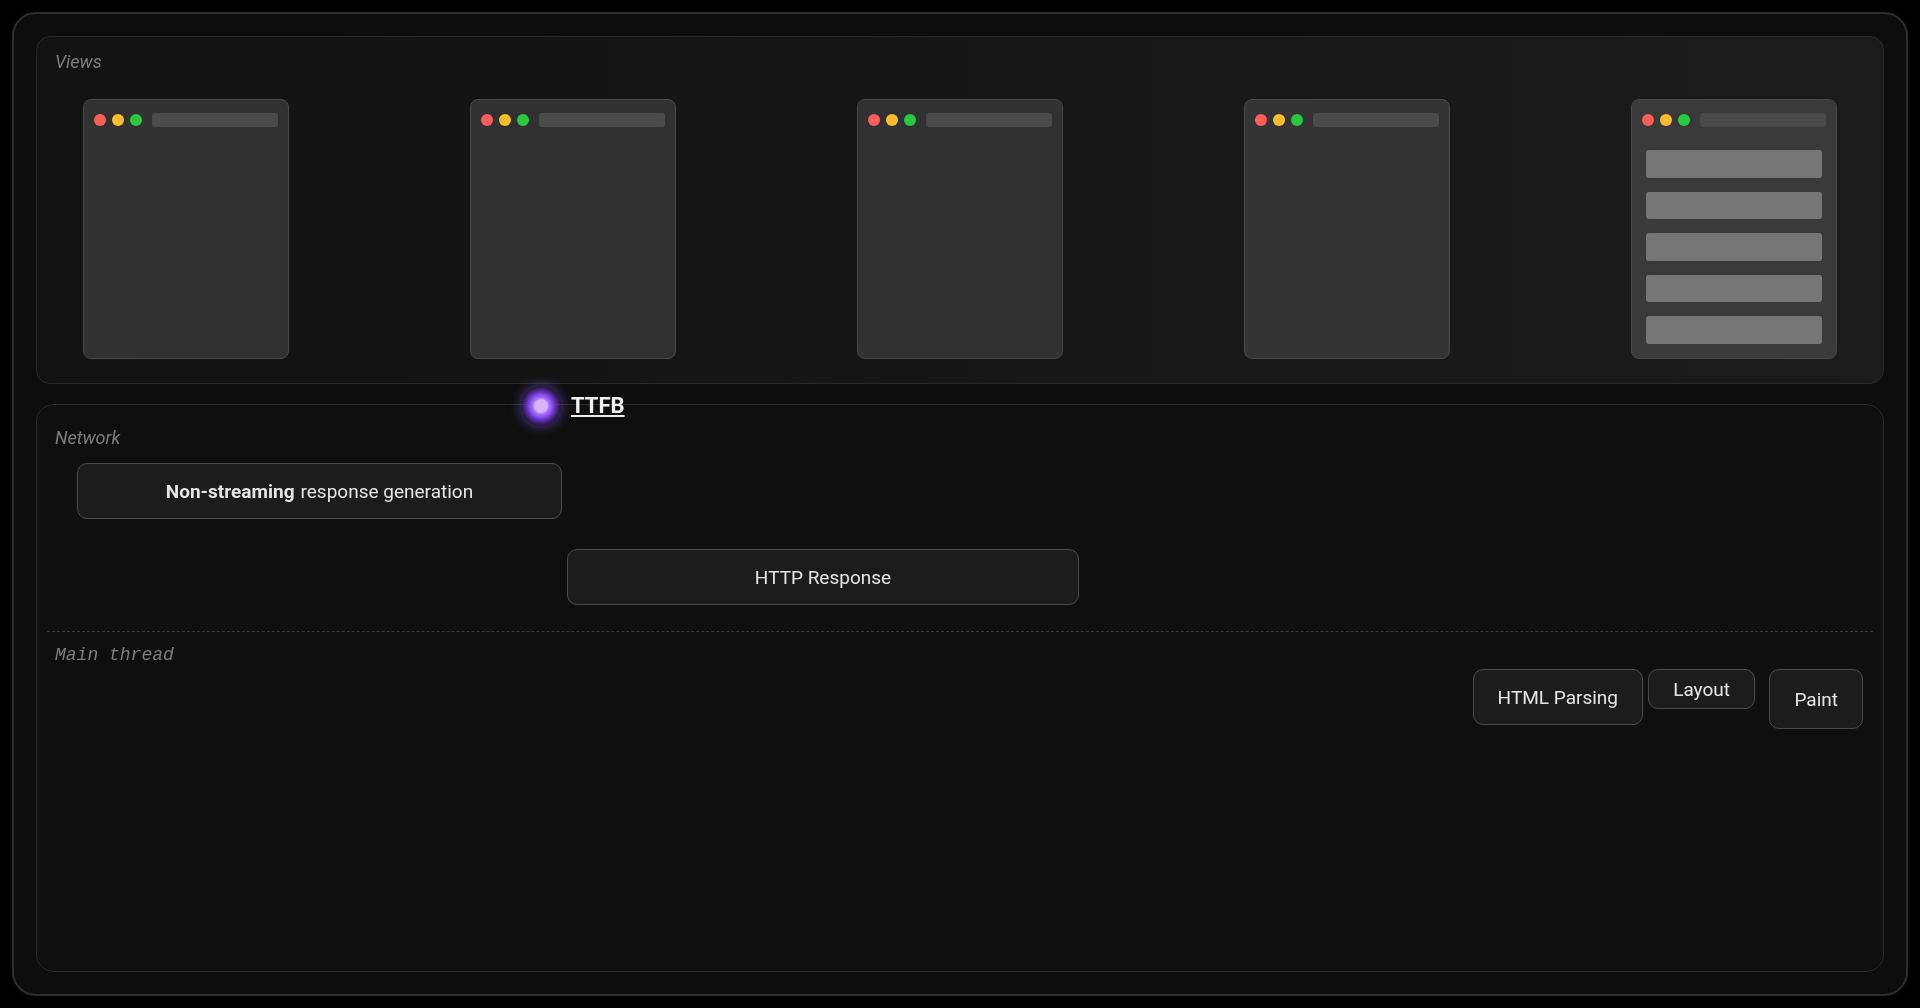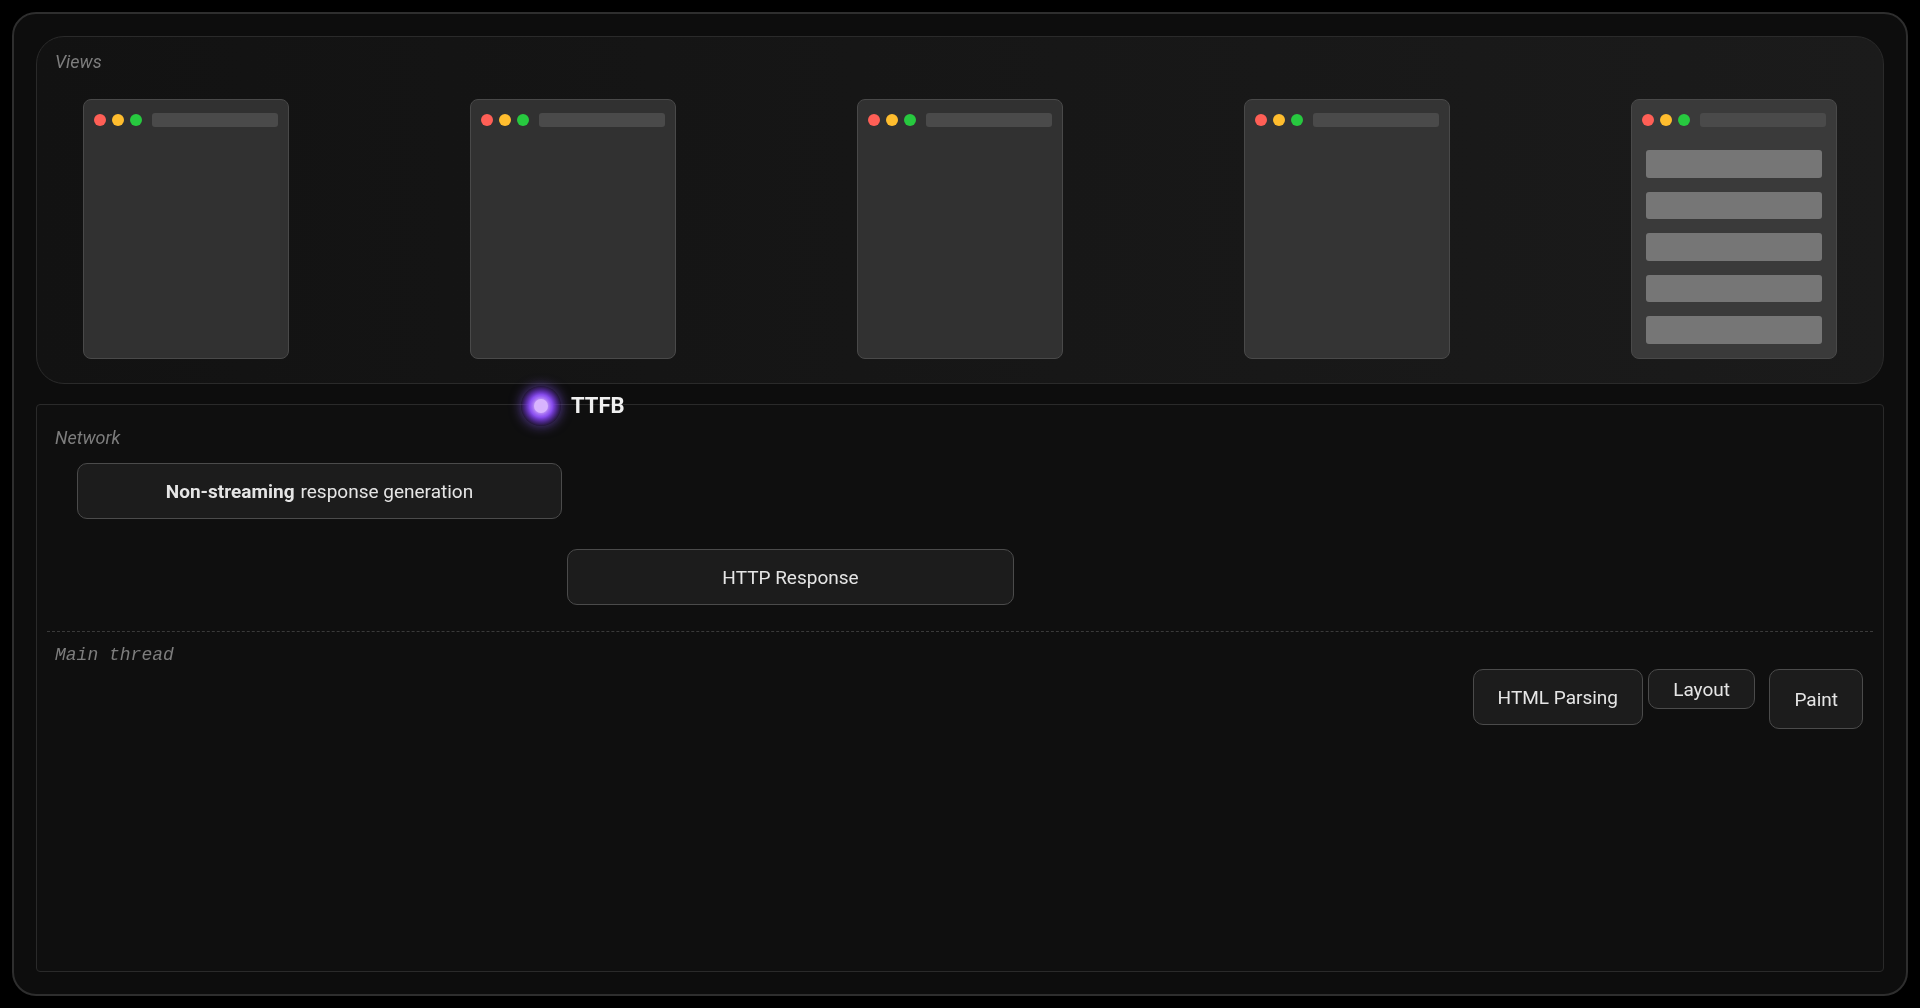--- a/index.html
+++ b/index.html
@@ -15,21 +15,21 @@
     position: absolute;
     inset: 12px;
     border: 2px solid #2e2e2e;
     border-radius: 24px;
     background: #0d0d0d;
     overflow: hidden;
   }
   .panel {
     position: absolute;
     border: 1px solid #2a2a2a;
-    border-radius: 28px;
+    border-radius: 14px;
     background: #141414;
   }
   .panel-label {
     position: absolute;
     top: 14px;
     left: 18px;
     font-size: 18px;
     font-style: italic;
     color: #7d7d7d;
   }
@@ -70,21 +70,21 @@
     position: absolute;
     top: 50px; left: 14px; right: 14px; bottom: 14px;
     display: flex; flex-direction: column; gap: 14px;
   }
   .line { height: 30px; background: #767676; border-radius: 3px; }
 
   
   .lower-panel {
     left: 22px; right: 22px; top: 390px; bottom: 22px;
     background: #0f0f0f;
-    border-radius: 4px;
+    border-radius: 18px;
   }
   .lower-panel .panel-label { top: 22px; }
   .divider {
     position: absolute;
     left: 10px; right: 10px;
     top: 226px;
     border-top: 1px dashed #3a3a3a;
   }
   .lower-panel .panel-label.threads { top: 240px; font-family: Liberation Mono, monospace; }
 
@@ -123,20 +123,21 @@
     width: 14px; height: 14px; border-radius: 50%;
     background: #d8b4fe;
     box-shadow: 0 0 8px #fff;
   }
   .marker-label {
     font-size: 22px;
     font-weight: 700;
     color: #f0f0f0;
     line-height: 1.2;
     text-align: right;
+    text-decoration: underline;
   }
   .marker.right .marker-label { order: -1; }
 </style>
 </head>
 <body>
 
 <div class="frame">
 
   <div class="panel views-panel">
     <div class="panel-label">Views</div>
@@ -198,21 +199,21 @@
 
 
   <div class="panel lower-panel">
     <div class="panel-label">Network</div>
 
     <div class="block" style="left:40px; top:58px; width:485px; height:56px;">
       <strong>Non-streaming</strong>
       <span>response generation</span>
     </div>
 
-    <div class="block" style="left:530px; top:144px; width:447px; height:56px;">
+    <div class="block" style="left:530px; top:144px; width:512px; height:56px;">
       <span>HTTP Response</span>
     </div>
 
     <div class="divider"></div>
     <div class="panel-label threads">Main thread</div>
 
     <div class="block" style="right:240px; top:264px; height:56px;">
       <span>HTML Parsing</span>
     </div>
     <div class="block" style="right:128px; top:264px; height:40px;">

